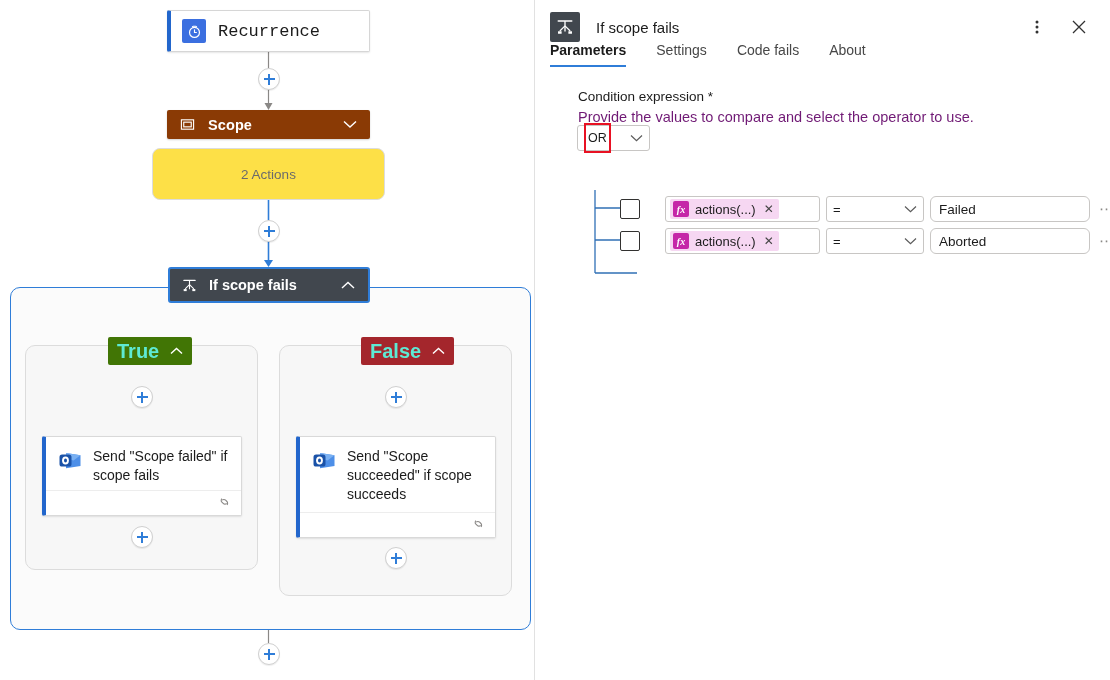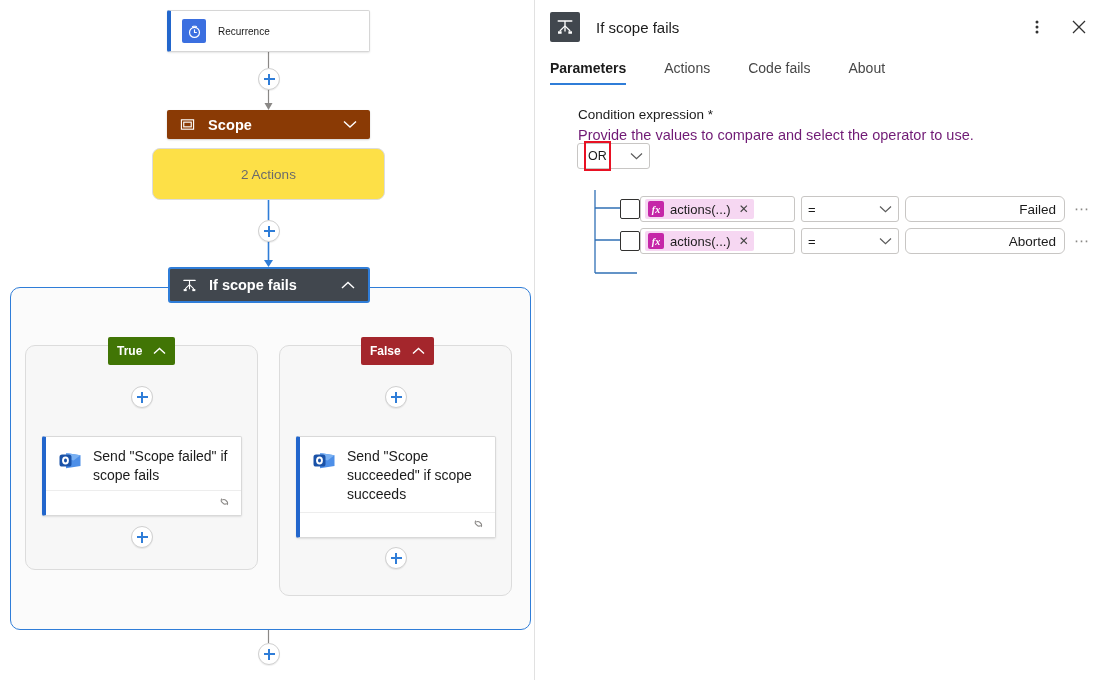--- a/index.html
+++ b/index.html
@@ -32,21 +32,21 @@
     border-radius: 2px;
     display: flex; align-items: center;
     box-shadow: 0 1px 2px rgba(0,0,0,0.10);
   }
   .trigger-icon {
     width: 24px; height: 24px; margin-left: 11px; margin-right: 12px;
     background: #3b6fe0; border-radius: 2px;
     display: flex; align-items: center; justify-content: center;
     flex: 0 0 auto;
   }
-  .trigger-label { font-size: 10px; color: #1b1b1b; }
+  .trigger-label { font-size: 17px; color: #1b1b1b; font-family: Liberation Mono, monospace; }
 
   
   .scope-group {
     position: absolute; left: 152px; top: 148px;
     width: 233px; height: 52px;
     background: #fde047;
     border: 1px solid #dcdcdc;
     border-radius: 8px;
     display: flex; align-items: center; justify-content: center;
   }
@@ -82,21 +82,21 @@
     color: #ffffff;
   }
   .cond-header .c-icon { margin-left: 12px; margin-right: 12px; display:flex; }
   .cond-title { font-size: 14.5px; font-weight: bold; }
 
   
   .branch-pill {
     position: absolute; height: 28px;
     border-radius: 2px;
     display: flex; align-items: center;
-    color: #ffffff; font-weight: bold; font-size: 12px;
+    color: #5eead4; font-weight: bold; font-size: 20px;
     padding: 0 9px;
   }
   .branch-pill .chev { margin-left: 11px; display: flex; }
   #pill-true  { left: 108px; top: 337px; background: #417505; }
   #pill-false { left: 361px; top: 337px; background: #a4262c; }
 
   
   .branch-panel {
     position: absolute;
     background: #f7f7f7;
@@ -152,21 +152,21 @@
     width: 30px; height: 30px; background: #41474e; border-radius: 2px;
     display: flex; align-items: center; justify-content: center; flex: 0 0 auto;
   }
   .panel-title { font-size: 15px; color: #1b1b1b; margin-left: 16px; }
   .head-actions { margin-left: auto; display: flex; align-items: center; gap: 16px; padding-right: 4px;}
   .icon-btn {
     width: 26px; height: 26px; display: flex; align-items: center; justify-content: center;
     color: #323232;
   }
 
-  .tabs { display: flex; gap: 38px; padding: 0 14px; margin-top: 18px; }
+  .tabs { display: flex; gap: 30px; padding: 0 14px; }
   .tab {
     font-size: 14px; color: #474747; padding-bottom: 9px;
     position: relative;
   }
   .tab.active { color: #1b1b1b; font-weight: bold; }
   .tab.active::after {
     content: ""; position: absolute; left: 0; right: 0; bottom: 0;
     height: 2.5px; background: #2f7dd8;
   }
 
@@ -189,21 +189,21 @@
   #cond-tree { position: absolute; left: 0; top: 0; width: 574px; height: 300px; pointer-events: none; }
 
   .cond-row { position: absolute; display: flex; align-items: center; height: 26px; }
   #row-0 { left: 84px; top: 196px; }
   #row-1 { left: 84px; top: 228px; }
   .row-check {
     width: 20px; height: 20px; border: 1px solid #323130; border-radius: 2px;
     background: #fff; flex: 0 0 auto;
   }
   .token-field {
-    width: 155px; height: 26px; 
+    width: 155px; height: 26px; margin-left: 25px;
     border: 1px solid #c8c6c4; border-radius: 3px; background: #fff;
     display: flex; align-items: center; padding-left: 4px;
   }
   .token {
     display: flex; align-items: center; height: 20px;
     background: #f6d7f2; border-radius: 2px; padding: 0 5px 0 3px;
   }
   .token-fx {
     width: 16px; height: 16px; background: #c527a8; border-radius: 2px;
     display: flex; align-items: center; justify-content: center;
@@ -218,21 +218,21 @@
     width: 98px; height: 26px; margin-left: 6px;
     border: 1px solid #c8c6c4; border-radius: 3px; background: #fff;
     display: flex; align-items: center; padding: 0 6px;
   }
   .op-value { font-size: 13px; color: #1b1b1b; }
   .op-select .chev { margin-left: auto; display: flex; }
 
   .val-field {
     width: 160px; height: 26px; margin-left: 6px;
     border: 1px solid #c8c6c4; border-radius: 6px; background: #fff;
-    display: flex; align-items: center; padding: 0 8px; justify-content: flex-end;
+    display: flex; align-items: center; padding: 0 8px;
   }
   .val-text { font-size: 13.5px; color: #1b1b1b; }
   .row-more {
     margin-left: 9px; color: #8a8886; font-size: 15px; letter-spacing: 1px;
     line-height: 8px;
   }
 </style>
 </head>
 <body>
 
@@ -414,21 +414,21 @@
         <span class="icon-btn">
           <svg width="16" height="16" viewBox="0 0 16 16">
             <path d="M2 2 L14 14 M14 2 L2 14" stroke="#323232" stroke-width="1.3"></path>
           </svg>
         </span>
       </span>
     </div>
 
     <div class="tabs">
       <div class="tab active">Parameters</div>
-      <div class="tab">Actions</div>
+      <div class="tab">Settings</div>
       <div class="tab">Code fails</div>
       <div class="tab">About</div>
     </div>
 
     <div class="form">
       <div class="field-label">Condition expression *</div>
       <div class="field-desc">Provide the values to compare and select the operator to use.</div>
 
       <div class="logic-select">
         <span class="logic-value">OR</span>

